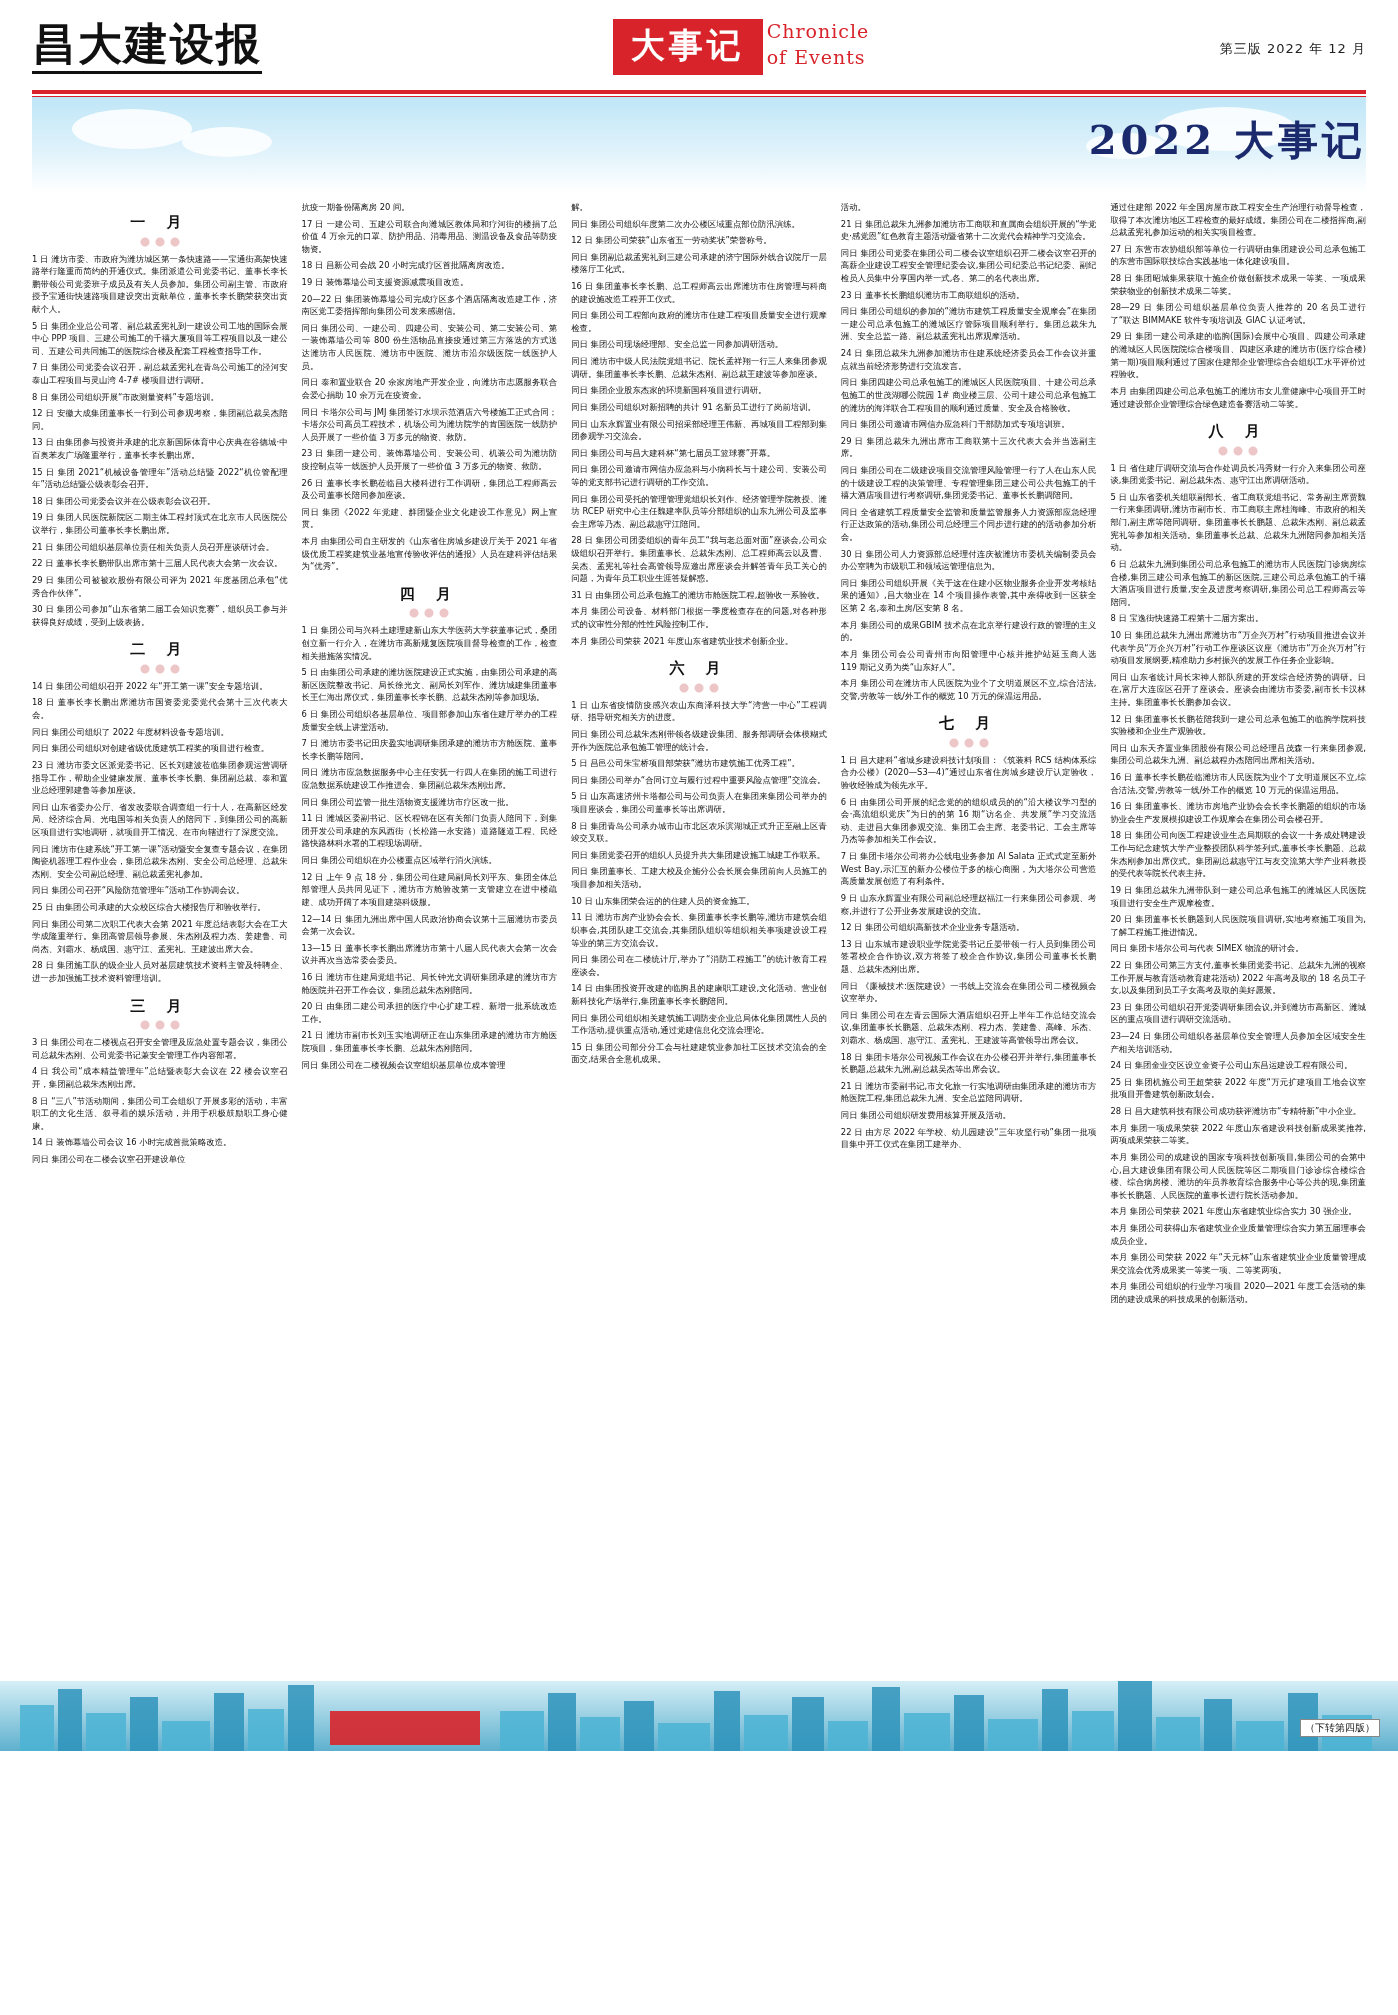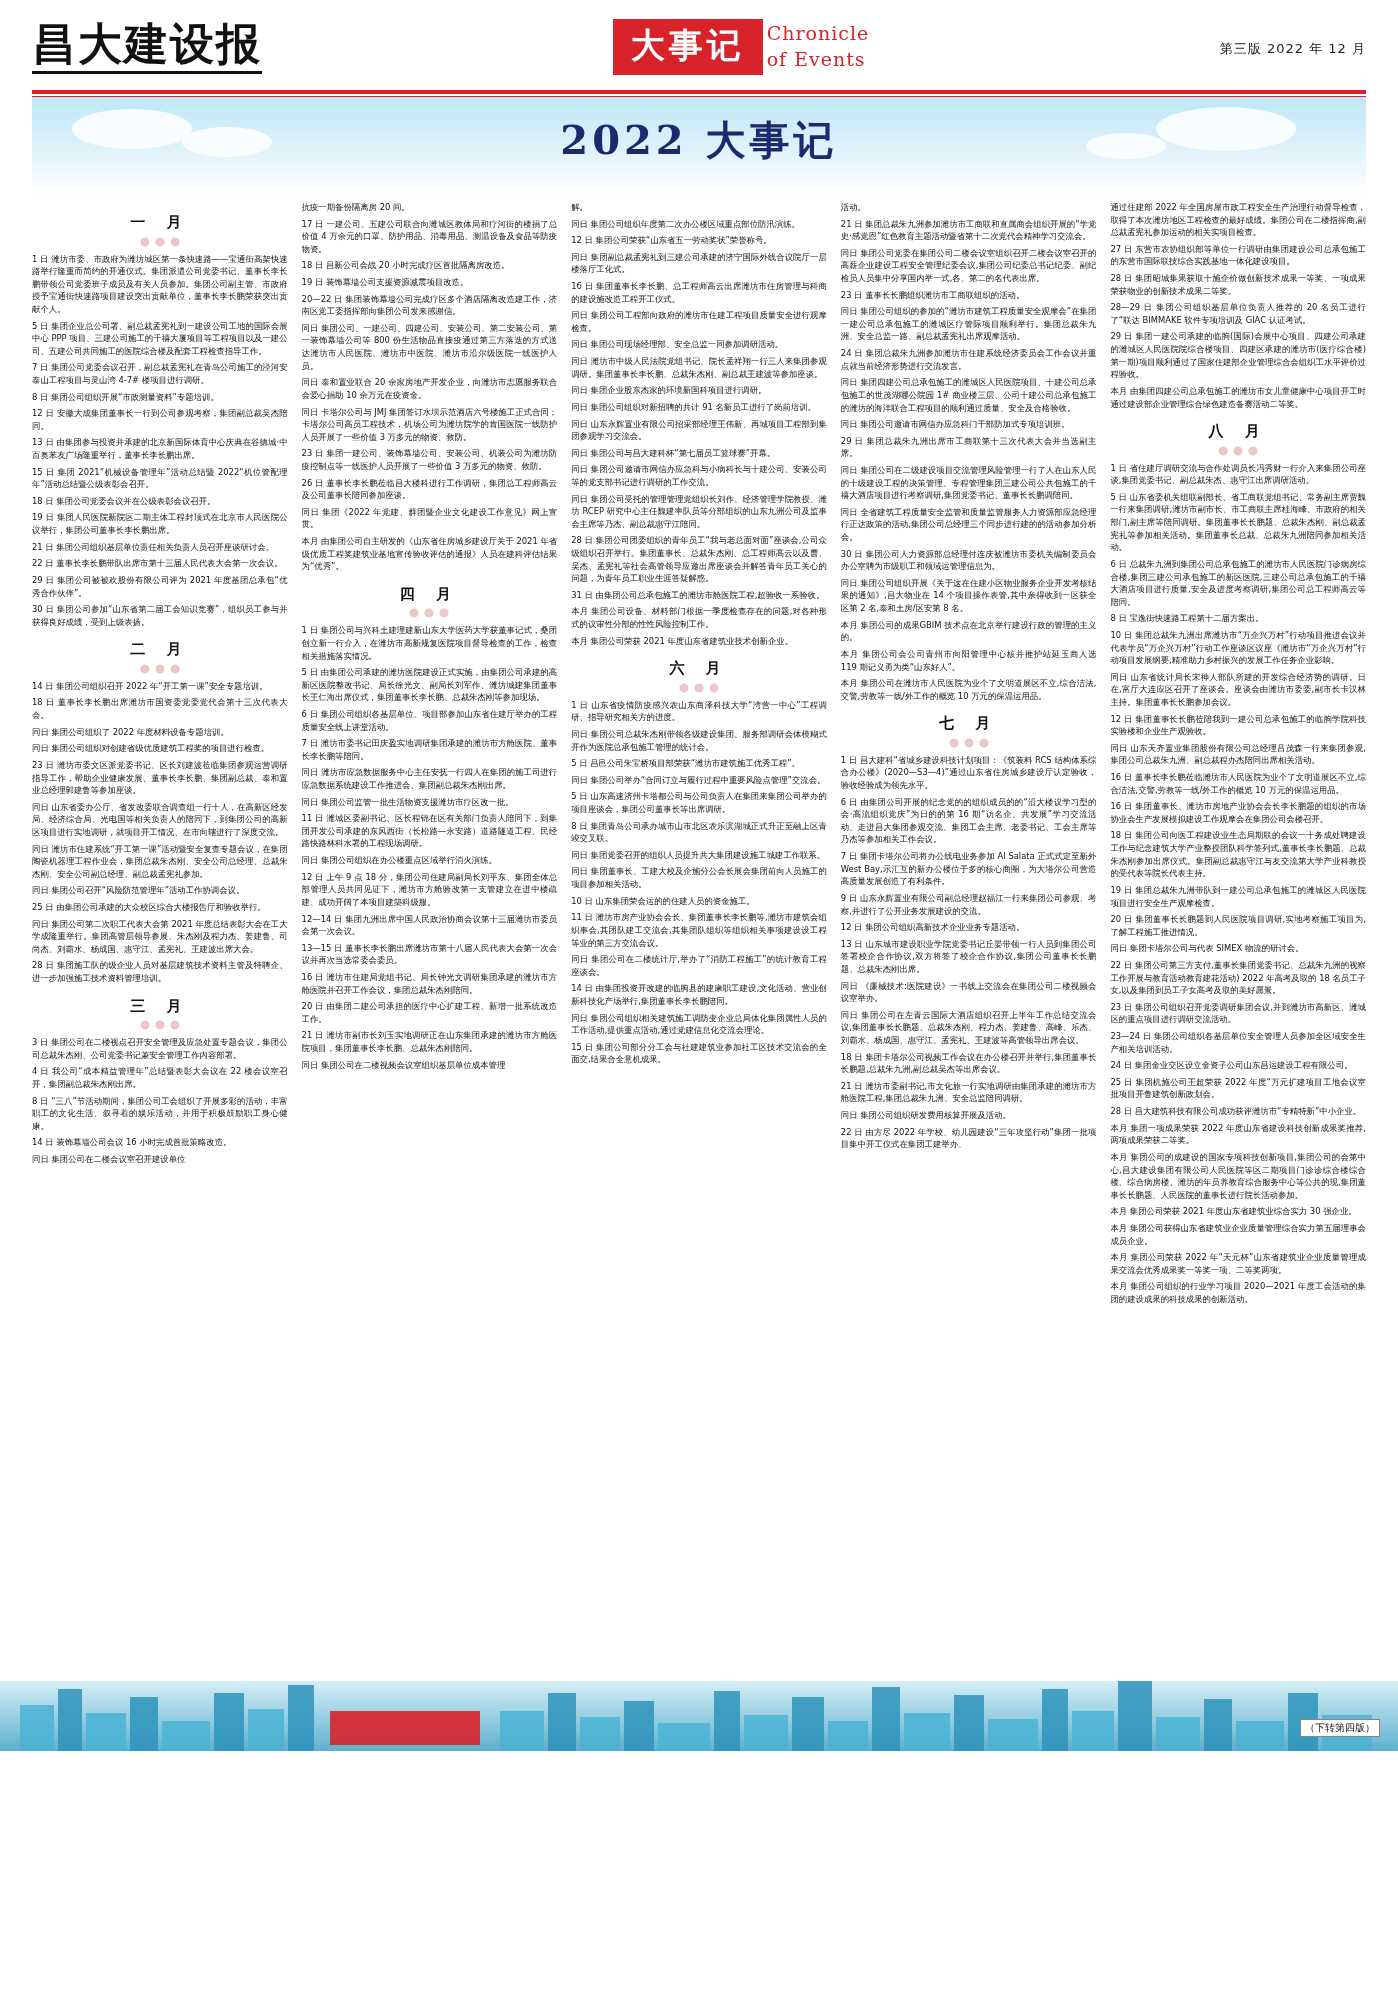--- a/index.html
+++ b/index.html
@@ -16,41 +16,41 @@
   
   .masthead{
     position:relative;height:88px;display:flex;align-items:center;justify-content:space-between;
     padding:6px 14px 0 14px;box-sizing:border-box;
   }
   .logo{
     font-family:"DejaVu Serif","Liberation Serif",serif;
     font-size:44px;font-weight:bold;letter-spacing:2px;color:#111;
     border-bottom:3px solid #111;padding-bottom:2px;line-height:1.1;
   }
-  .center-title{display:flex;align-items:center;gap:4px;}
+  .center-title{display:flex;align-items:flex-start;gap:4px;}
   .ch-title{
     background:#d8232a;color:#fff;font-size:34px;font-weight:bold;
     padding:4px 18px 6px 18px;letter-spacing:4px;font-family:"DejaVu Serif","Liberation Serif",serif;
   }
   .en-title{
     color:#d8232a;font-family:"DejaVu Serif","Liberation Serif",serif;
     font-size:19px;line-height:1.35;letter-spacing:1px;
   }
   .issue{font-size:13px;color:#222;align-self:flex-start;margin-top:34px;letter-spacing:1px;}
   .rule{height:4px;background:#d8232a;margin:2px 14px 0 14px;}
   .rule2{height:1px;background:#d8232a;margin:2px 14px 0 14px;}
 
   
   .banner{
     position:relative;height:96px;margin:0 14px;overflow:hidden;
     background:linear-gradient(180deg,#bfe6f7 0%,#dff2fb 55%,#ffffff 100%);
   }
   .banner .cloud{position:absolute;background:#fff;border-radius:50%;opacity:.85;}
   .banner-title{
-    position:absolute;left:0;right:0;top:16px;text-align:center;
+    position:absolute;left:0;right:0;top:16px;text-align:right;
     font-family:"DejaVu Serif","Liberation Serif",serif;
     font-size:40px;font-weight:bold;color:#1a2a6c;letter-spacing:4px;
   }
 
   
   .cols{
     margin:8px 14px 0 14px;
     display:grid;grid-template-columns:repeat(5,1fr);
     column-gap:14px;
     height:1760px;

